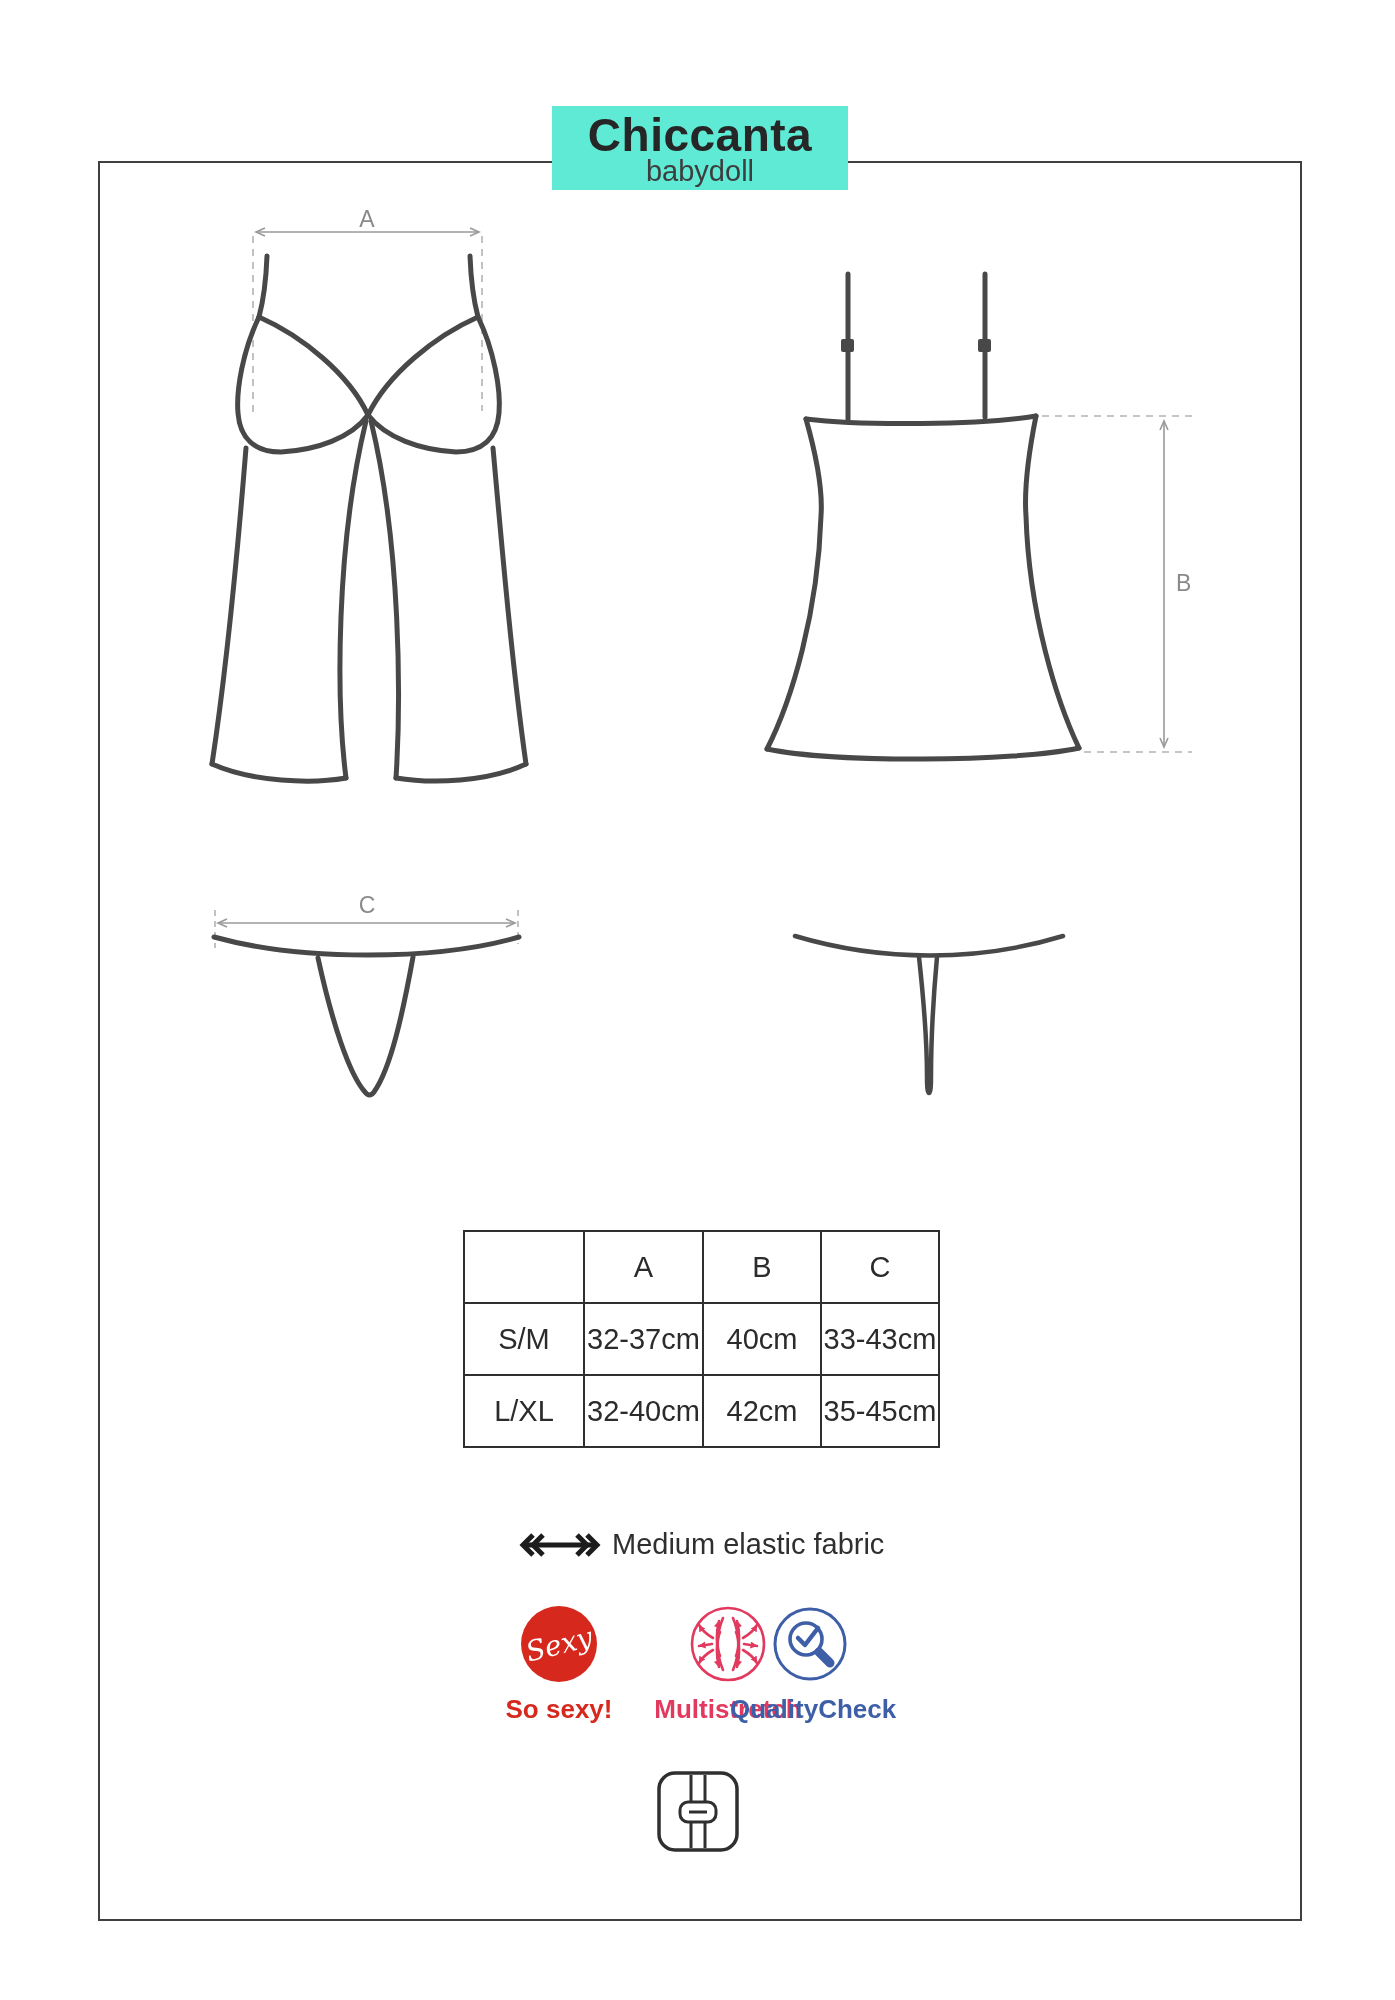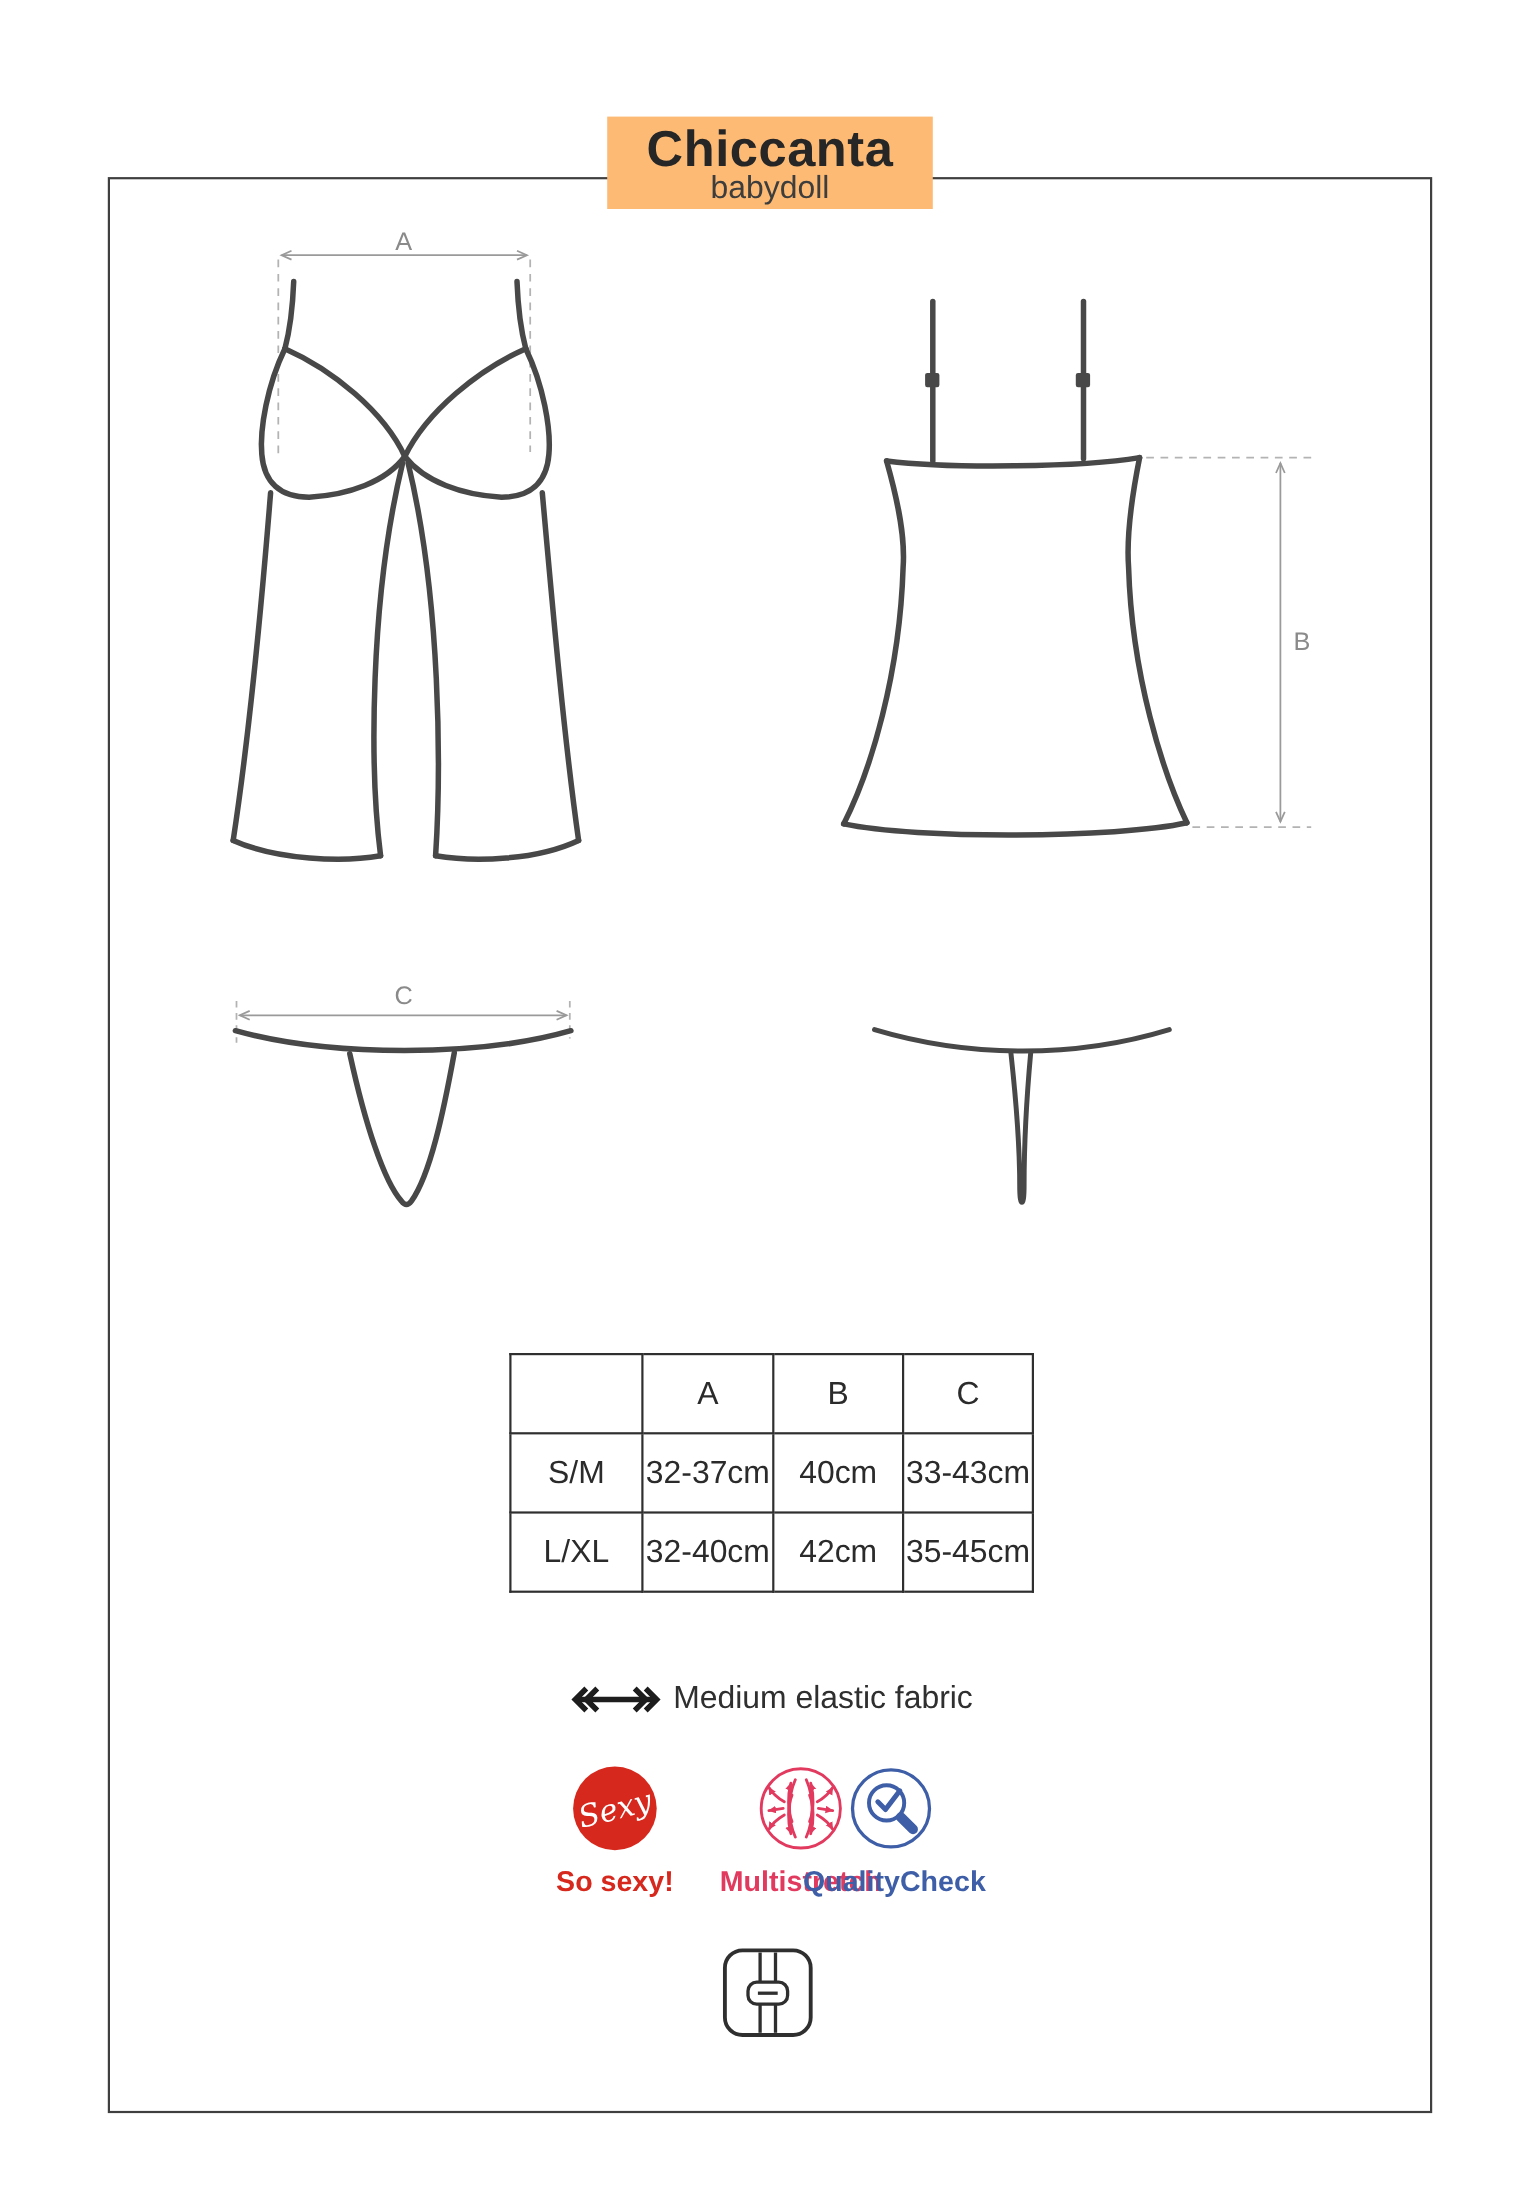--- a/index.html
+++ b/index.html
@@ -6,21 +6,21 @@
   .page {
     position:relative; width:1395px; height:2000px; background:#ffffff;
     font-family:"Liberation Sans", sans-serif; overflow:hidden;
   }
   .frame {
     position:absolute; left:98px; top:161px; width:1204px; height:1760px;
     border:2px solid #3f3f3f; box-sizing:border-box; z-index:1;
   }
   .title-block {
     position:absolute; left:552px; top:106px; width:296px;
-    background:#fdba74; text-align:center; z-index:3; padding:4px 0 6px 0;
+    background:#5eead4; text-align:center; z-index:3; padding:4px 0 6px 0;
   }
   .title { font-size:46px; font-weight:700; color:#262626; line-height:50px; letter-spacing:0.5px; }
   .subtitle { font-size:29px; color:#3d3d3d; line-height:26px; margin-top:-2px; }
 
   .drawings { position:absolute; left:0; top:0; z-index:2; }
 
   .size-table {
     position:absolute; left:463px; top:1230px; z-index:3;
     border-collapse:collapse; table-layout:fixed; background:#fff;
   }

